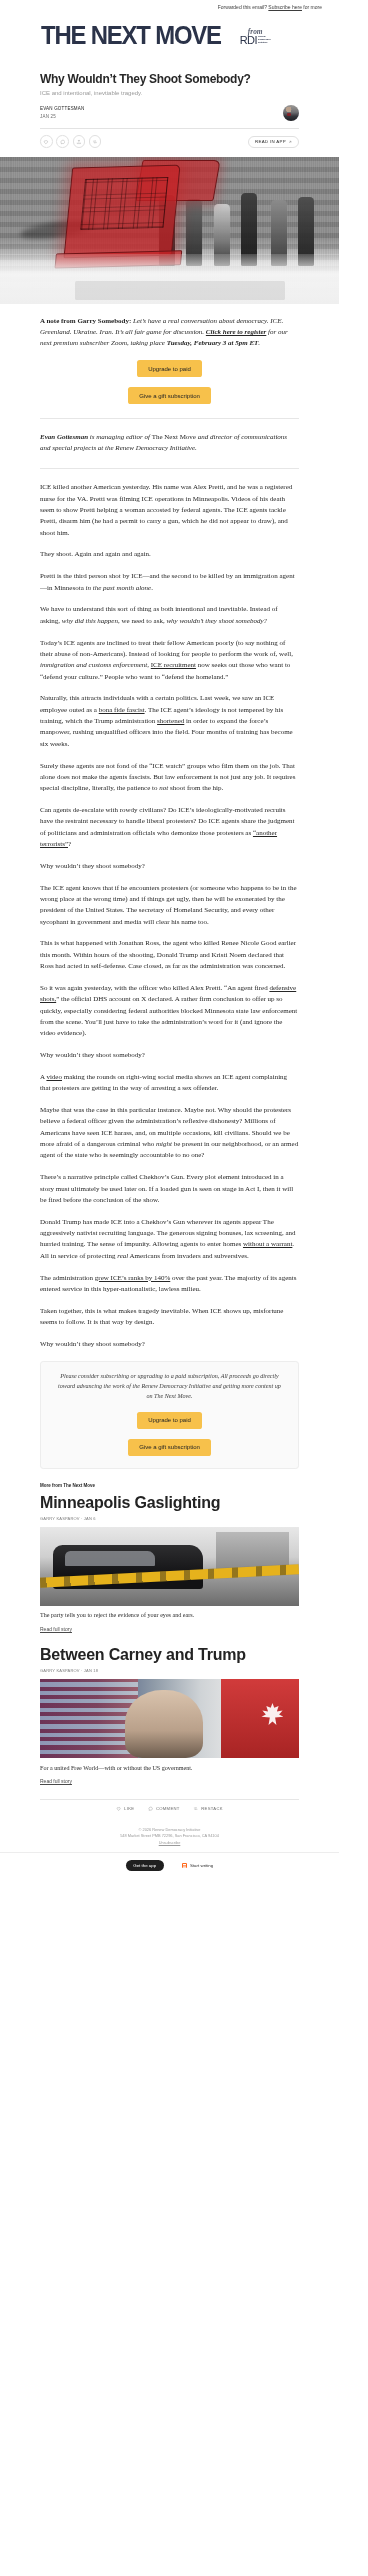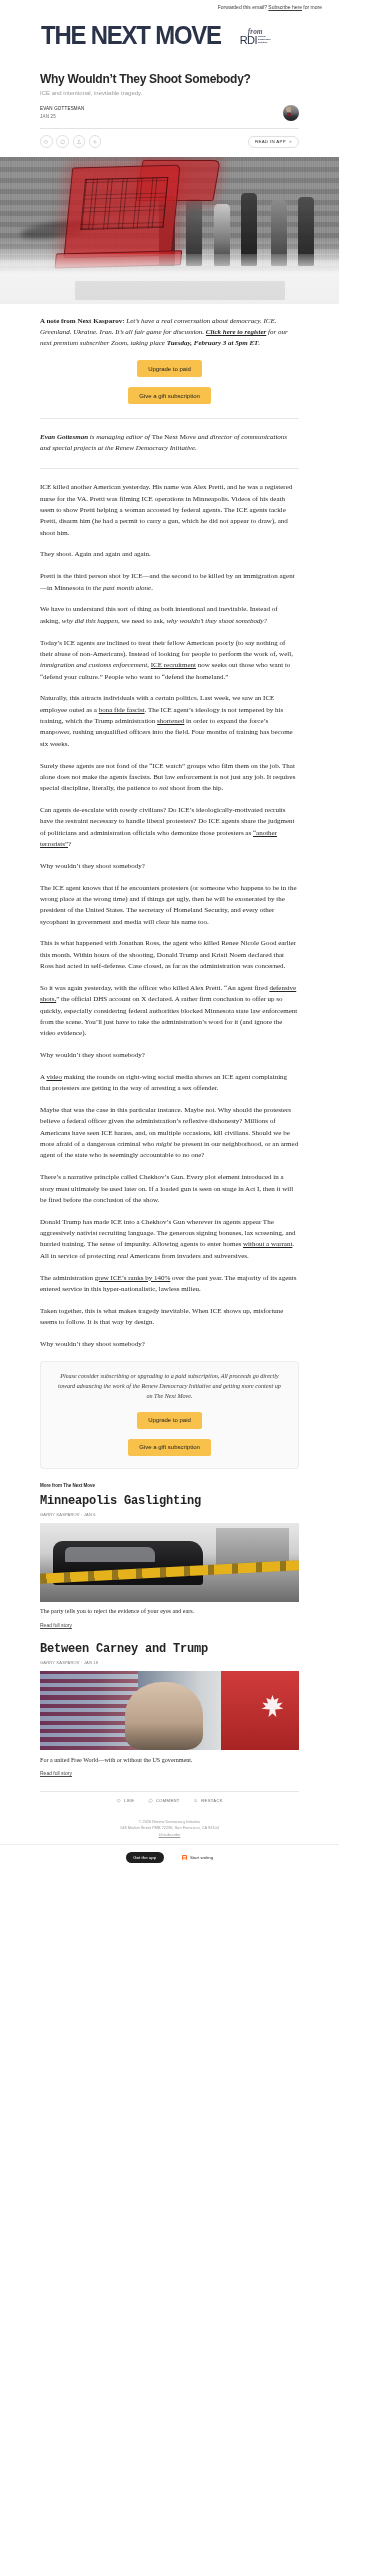--- a/index.html
+++ b/index.html
@@ -233,22 +233,22 @@
   }
 
   
   .more-label {
     font-family:"Liberation Sans", sans-serif;
     font-size: 4.5px; font-weight:700; color:#1f1f1f;
     margin: 4.2px 0 6.3px 0;
   }
   .more-post { margin-bottom: 13.7px; }
   .more-title {
-    font-family:Liberation Mono, monospace;
-    font-weight:700; font-size: 12px; letter-spacing:-0.2px;
+    font-family:Liberation Sans, sans-serif;
+    font-weight:700; font-size: 16px; letter-spacing:-0.2px;
     color:#232323; margin:0 0 3.7px 0;
   }
   .more-meta {
     font-size: 4px; letter-spacing:0.2px; color:#7d7d7d; text-transform:uppercase;
     margin-bottom: 6.3px;
   }
   .more-img { width:100%; height:79px; position:relative; overflow:hidden; background:#d8d8d8; }
   .img-minneapolis{
     background: linear-gradient(180deg,#e8e8e8 0%, #cfcfcf 38%, #9e9e9e 60%, #6b6b6b 100%);
   }
@@ -432,21 +432,21 @@
     <div class="person p6"></div>
     <div class="cart2"></div>
     <div class="cart"></div>
     <div class="crosswalk"></div>
     <div class="road-text"></div>
   </div>
 
   <div class="wrap">
 
     <p class="serif note">
-      <b>A note from Next Kasparov:</b><i> Let’s have a real conversation about democracy. ICE. Greenland. Ukraine. Iran. It’s all fair game for discussion. </i><a href="#">Click here to register</a><i> for our next premium subscriber Zoom, taking place </i><b style="font-style:italic">Tuesday, February 3 at 5pm ET</b><i>.</i>
+      <b>A note from Garry Somebody:</b><i> Let’s have a real conversation about democracy. ICE. Greenland. Ukraine. Iran. It’s all fair game for discussion. </i><a href="#">Click here to register</a><i> for our next premium subscriber Zoom, taking place </i><b style="font-style:italic">Tuesday, February 3 at 5pm ET</b><i>.</i>
     </p>
 
     <button class="cta-btn">Upgrade to paid</button>
     <button class="cta-btn wide">Give a gift subscription</button>
 
     <hr class="rule">
 
     <p class="serif italic-bio">
       <b>Evan Gottesman</b><span> is managing editor of </span><span class="noital">The Next Move</span><span> and director of communications and special projects at the Renew Democracy Initiative.</span>
     </p>

